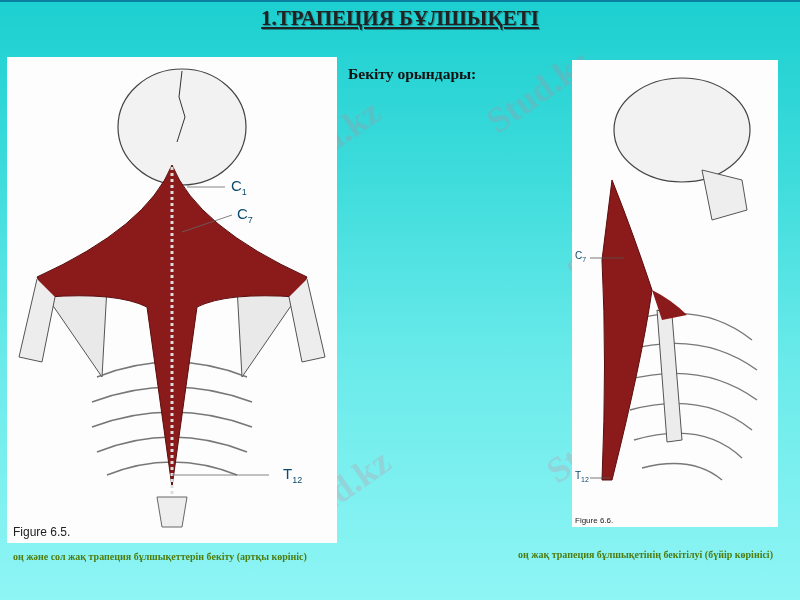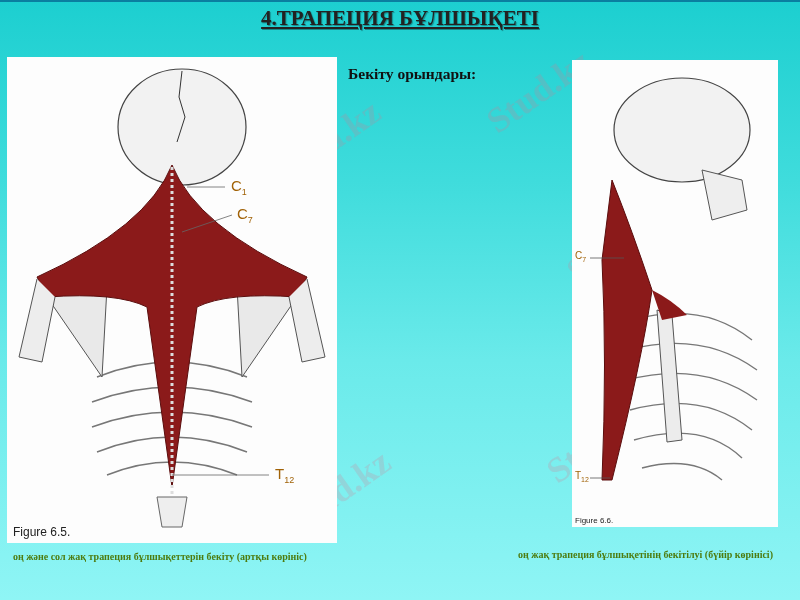--- a/index.html
+++ b/index.html
@@ -17,21 +17,21 @@
   .fig {
     position:absolute; background:#fdfdfd; overflow:hidden;
   }
   .fig-left { left:7px; top:57px; width:330px; height:486px; }
   .fig-right { left:572px; top:60px; width:206px; height:467px; }
   .fig-label {
     position:absolute; font-family:"Liberation Sans", sans-serif; font-weight:normal; color:#222;
   }
   .fig-left .fig-label { left:6px; bottom:4px; font-size:12px; }
   .fig-right .fig-label { left:3px; bottom:2px; font-size:8px; }
-  .marker { position:absolute; font-family:"Liberation Sans", sans-serif; color:#a16207; font-size:15px; }
+  .marker { position:absolute; font-family:"Liberation Sans", sans-serif; color:#0c4a6e; font-size:15px; }
   .marker sub { font-size:9px; }
   .fig-right .marker { font-size:10px; }
   .fig-right .marker sub { font-size:7px; }
   .textcol {
     position:absolute; left:348px; width:215px; top:64px;
     font-size:15.5px; line-height:19.3px; color:#111; text-align:justify;
   }
   .textcol h3 { margin:0; font-size:15.5px; text-align:left; font-weight:bold; }
   .textcol p { margin:0; text-indent:24px; }
   .textcol .gap { height:21px; }
@@ -49,21 +49,21 @@
 <body>
 
 <div class="topbar"></div>
 
 <div class="watermark" style="left:270px;top:120px;">Stud.kz</div>
 <div class="watermark" style="left:480px;top:70px;">Stud.kz</div>
 <div class="watermark" style="left:560px;top:220px;">Stud.kz</div>
 <div class="watermark" style="left:280px;top:470px;">Stud.kz</div>
 <div class="watermark" style="left:540px;top:420px;">Stud.kz</div>
 
-<div class="title">4.ТРАПЕЦИЯ БҰЛШЫҚЕТІ</div>
+<div class="title">1.ТРАПЕЦИЯ БҰЛШЫҚЕТІ</div>
 
 <div class="fig fig-left">
   <svg width="330" height="486" viewBox="0 0 330 486">
 
     <ellipse cx="175" cy="70" rx="64" ry="58" fill="#f2f2f2" stroke="#444" stroke-width="1.2"></ellipse>
     <path d="M175 14 L172 40 L178 60 L170 85" fill="none" stroke="#333" stroke-width="1"></path>
 
     <g fill="none" stroke="#777" stroke-width="1.4">
       <path d="M90 320 Q165 290 240 320"></path>
       <path d="M85 345 Q165 315 245 345"></path>
@@ -83,21 +83,21 @@
     <path d="M300 222 L318 300 L295 305 L282 240" fill="#ededed" stroke="#555"></path>
 
     <path d="M150 440 L180 440 L175 470 L155 470 Z" fill="#eee" stroke="#666"></path>
 
     <line x1="180" y1="130" x2="218" y2="130" stroke="#666" stroke-width="0.8"></line>
     <line x1="175" y1="175" x2="225" y2="158" stroke="#666" stroke-width="0.8"></line>
     <line x1="165" y1="418" x2="262" y2="418" stroke="#666" stroke-width="0.8"></line>
   </svg>
   <span class="marker" style="left:224px;top:120px;"><span>C</span><sub>1</sub></span>
   <span class="marker" style="left:230px;top:148px;"><span>C</span><sub>7</sub></span>
-  <span class="marker" style="left:268px;top:408px;"><span>T</span><sub>12</sub></span>
+  <span class="marker" style="left:276px;top:408px;"><span>T</span><sub>12</sub></span>
   <div class="fig-label">Figure 6.5.</div>
 </div>
 
 <div class="textcol">
   <h3>Бекіту орындары:</h3>
   <div class="gap"></div>
 </div>
 
 <div class="fig fig-right">
   <svg width="206" height="467" viewBox="0 0 206 467">

